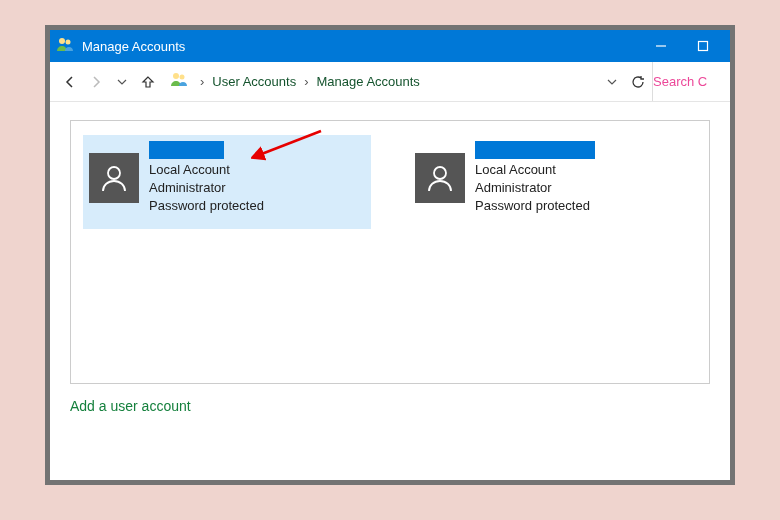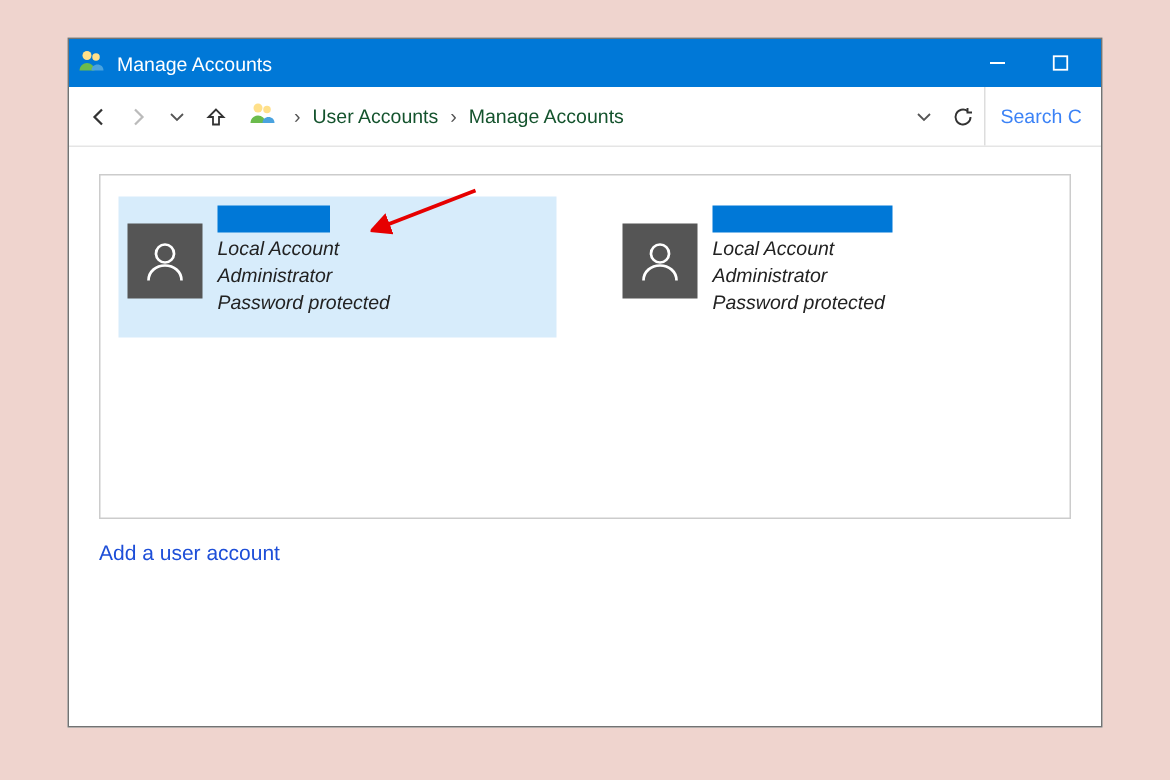--- a/index.html
+++ b/index.html
@@ -1,41 +1,41 @@
 <!DOCTYPE html>
 <html><head>
   <meta charset="utf-8">
   <style>
     * { box-sizing: border-box; margin: 0; padding: 0; font-family: "Segoe UI", sans-serif; }
     body { background: #efd4ce; width: 780px; height: 520px; padding: 25px 45px; }
-    .window { background: #fff; border: 1px solid #737373; height: 460px; display: flex; flex-direction: column; overflow: hidden; }
+    .window { background: #fff; border: 5px solid #737373; height: 460px; display: flex; flex-direction: column; overflow: hidden; }
     .titlebar { background: #0078d7; color: #fff; height: 32px; display: flex; align-items: center; padding: 0 6px; font-size: 13px; }
     .titlebar .app-icon { margin-right: 8px; }
     .titlebar .spacer { flex: 1; }
     .titlebar .win-btn { width: 42px; height: 32px; display: flex; align-items: center; justify-content: center; color: #fff; font-size: 11px; }
     .navbar { height: 40px; display: flex; align-items: center; padding: 0 8px; border-bottom: 1px solid #e5e5e5; font-size: 13px; color: #333; }
     .nav-btn { width: 24px; height: 24px; display: flex; align-items: center; justify-content: center; margin-right: 2px; color: #555; }
     .nav-btn.disabled { color: #bbb; }
     .nav-loc-icon { margin: 0 6px 0 8px; }
     .crumb { margin: 0 2px; color: #14532d; }
     .crumb-sep { margin: 0 6px; color: #555; }
     .navbar .stretch { flex: 1; }
-    .search { border-left: 1px solid #ddd; padding-left: 10px; color: #3b82f6; height: 100%; display: flex; align-items: center; width: 70px; }
+    .search { border-left: 1px solid #ddd; color: #ec4899; height: 100%; display: flex; align-items: center; width: 70px; }
     .content { flex: 1; padding: 18px 20px 0 20px; overflow: hidden; display: flex; flex-direction: column; }
     .heading { color: #003399; font-size: 18px; font-weight: 400; margin-bottom: 20px; }
-    .panel { border: 1px solid #ccc; height: 230px; padding: 14px 12px; display: flex; gap: 38px; position: relative; font-style: italic; }
+    .panel { border: 1px solid #ccc; height: 264px; padding: 14px 12px; display: flex; gap: 38px; position: relative; }
     .user-tile { display: flex; gap: 10px; height: 94px; padding: 6px; width: 300px; }
     .user-tile.selected { background: #d7ecfb; }
     .avatar { width: 50px; height: 50px; background: #555; display: flex; align-items: center; justify-content: center; margin-top: 12px; }
     .user-lines { display: flex; flex-direction: column; font-size: 13px; color: #222; line-height: 1.4; padding-top: 0; }
     .redact { background: #0078d7; color: #0078d7; height: 18px; width: auto; display: inline-block; margin-bottom: 2px; }
     .redact.w1 { width: 75px; }
     .redact.w2 { width: 120px; }
     .arrow { position: absolute; left: 180px; top: 6px; pointer-events: none; }
-    .add-link { color: #1d4ed8; font-size: 14px; margin-top: 14px; display: inline-block; }
+    .add-link { color: #15803d; font-size: 14px; margin-top: 14px; display: inline-block; }
   </style>
 </head>
 <body>
 
 <div class="window">
 
   <div class="titlebar">
     <span class="app-icon">
       <svg width="18" height="18" viewBox="0 0 18 18">
         <circle cx="6" cy="5" r="3" fill="#ffe08a"></circle>

